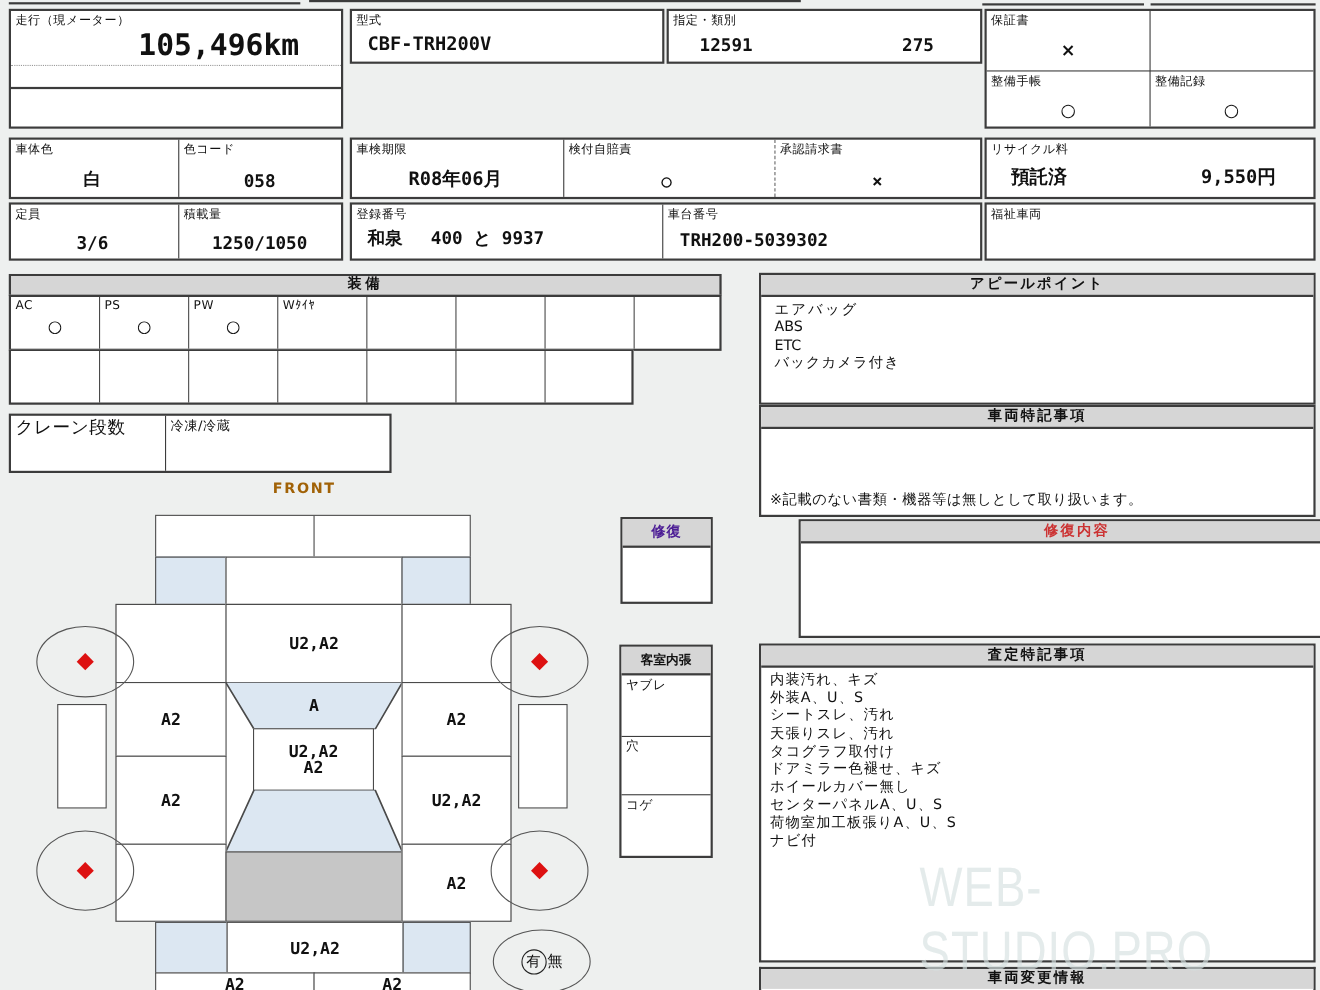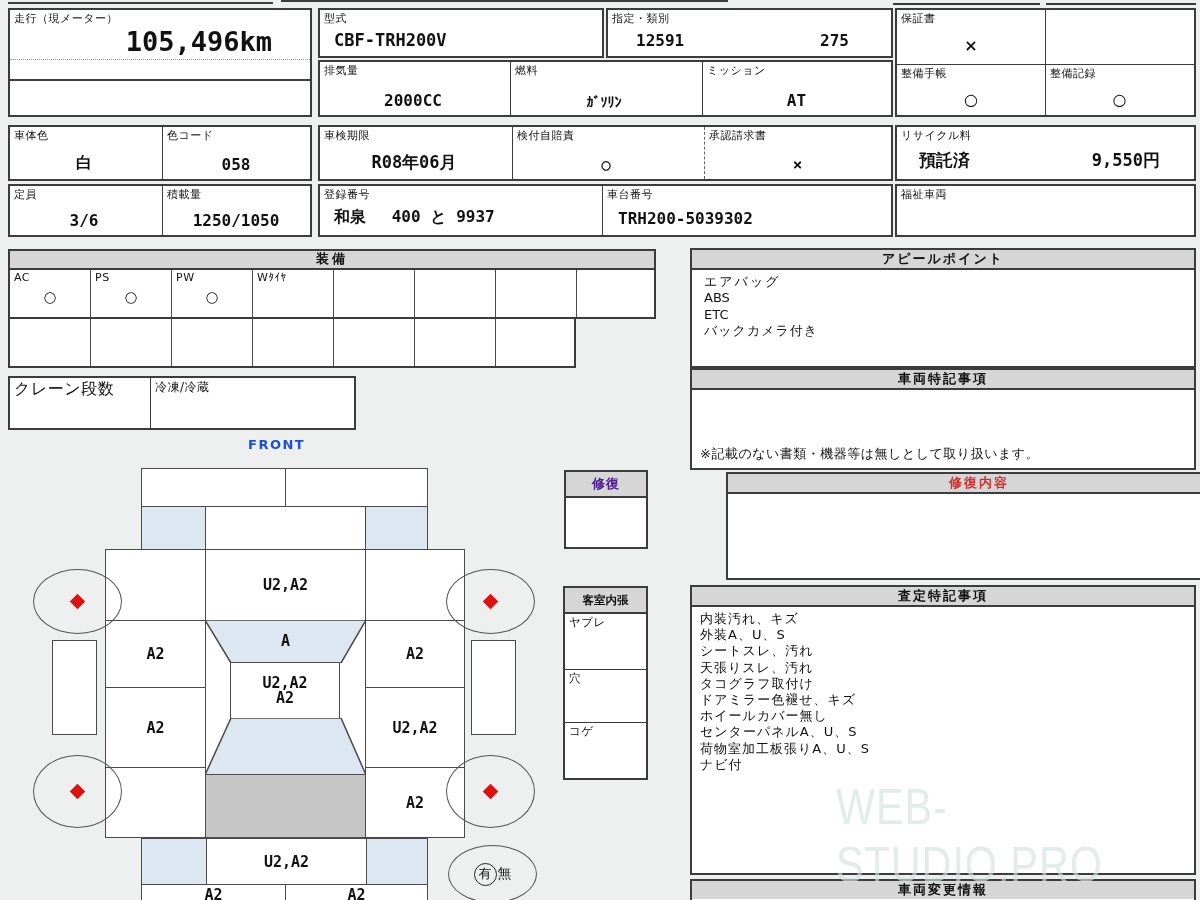--- a/index.html
+++ b/index.html
@@ -46,30 +46,20 @@
   <div class="box" style="left:318px;top:8px;width:286px;height:50px;">
     <span class="lbl">型式</span>
     <div style="position:absolute;left:14px;bottom:6px;font-size:17px;font-weight:bold;font-family:'DejaVu Sans Mono','DejaVu Sans',monospace;">CBF-TRH200V</div>
   </div>
   <div class="box" style="left:606px;top:8px;width:287px;height:50px;">
     <span class="lbl">指定・類別</span>
     <span style="position:absolute;left:28px;bottom:6px;font-size:16px;font-weight:bold;font-family:'DejaVu Sans Mono','DejaVu Sans',monospace;">12591</span>
     <span style="position:absolute;right:42px;bottom:6px;font-size:16px;font-weight:bold;font-family:'DejaVu Sans Mono','DejaVu Sans',monospace;">275</span>
   </div>
 
-  <div class="box" style="left:318px;top:60px;width:575px;height:57px;">
-    <div class="vdiv" style="left:190px;"></div>
-    <div class="vdiv" style="left:382px;"></div>
-    <span class="lbl">排気量</span>
-    <div class="cval" style="right:385px;">2000CC</div>
-    <span class="lbl" style="left:195px;">燃料</span>
-    <div class="cval" style="left:190px;right:193px;font-size:14px;">ｶﾞｿﾘﾝ</div>
-    <span class="lbl" style="left:387px;">ミッション</span>
-    <div class="cval" style="left:382px;">AT</div>
-  </div>
 
   <div class="box" style="left:895px;top:8px;width:301px;height:109px;">
     <div class="vdiv" style="left:148px;"></div>
     <div class="hdiv" style="top:54px;"></div>
     <span class="lbl">保証書</span>
     <div style="position:absolute;left:0;width:148px;top:26px;text-align:center;font-weight:bold;font-size:16px;">×</div>
     <span class="lbl" style="top:56px;">整備手帳</span>
     <div style="position:absolute;left:0;width:148px;top:80px;text-align:center;font-weight:bold;font-size:16px;">○</div>
     <span class="lbl" style="left:153px;top:56px;">整備記録</span>
     <div style="position:absolute;left:148px;right:0;top:80px;text-align:center;font-weight:bold;font-size:16px;">○</div>
@@ -152,21 +142,21 @@
     <div class="ecell"></div>
     <div class="ecell" style="border-right:none;"></div>
   </div>
 
   <div class="box" style="left:8px;top:376px;width:348px;height:54px;">
     <div class="vdiv" style="left:140px;"></div>
     <span class="lbl" style="font-size:16px;">クレーン段数</span>
     <span class="lbl" style="left:145px;font-size:12px;">冷凍/冷蔵</span>
   </div>
 
-  <div style="position:absolute;left:248px;top:437px;font-size:13px;font-weight:bold;color:#1d4ed8;letter-spacing:1.5px;">FRONT</div>
+  <div style="position:absolute;left:248px;top:437px;font-size:13px;font-weight:bold;color:#a16207;letter-spacing:1.5px;">FRONT</div>
 
   <div class="dcell" style="left:141px;top:468px;width:287px;height:39px;">
     <div class="vdiv" style="left:143px;background:#4a4a4a;"></div>
   </div>
   <div class="dcell blue" style="left:141px;top:506px;width:65px;height:44px;"></div>
   <div class="dcell" style="left:205px;top:506px;width:161px;height:44px;"></div>
   <div class="dcell blue" style="left:365px;top:506px;width:63px;height:44px;"></div>
 
   <div style="position:absolute;left:105px;top:549px;width:360px;height:289px;border:2px solid #3c3c3c;box-sizing:border-box;background:#fff;"></div>
 

